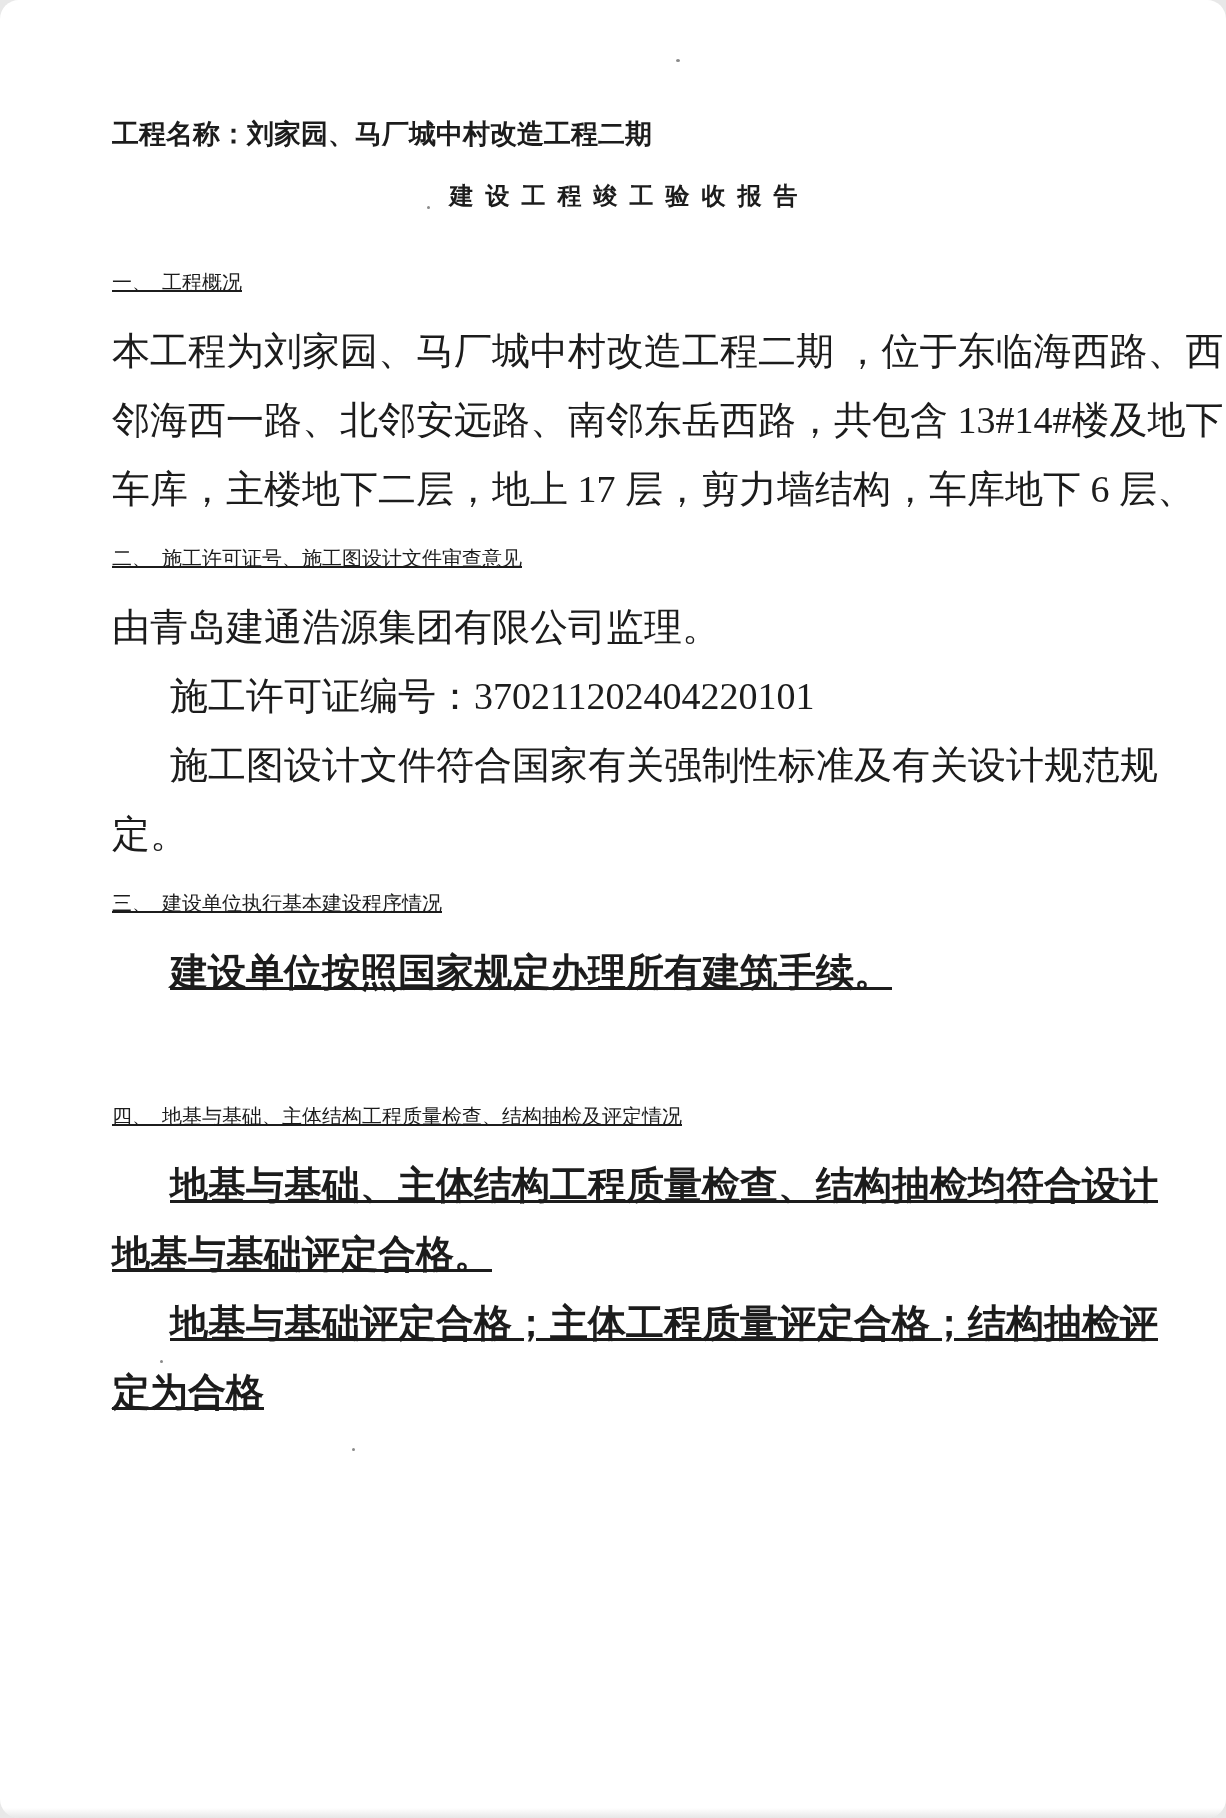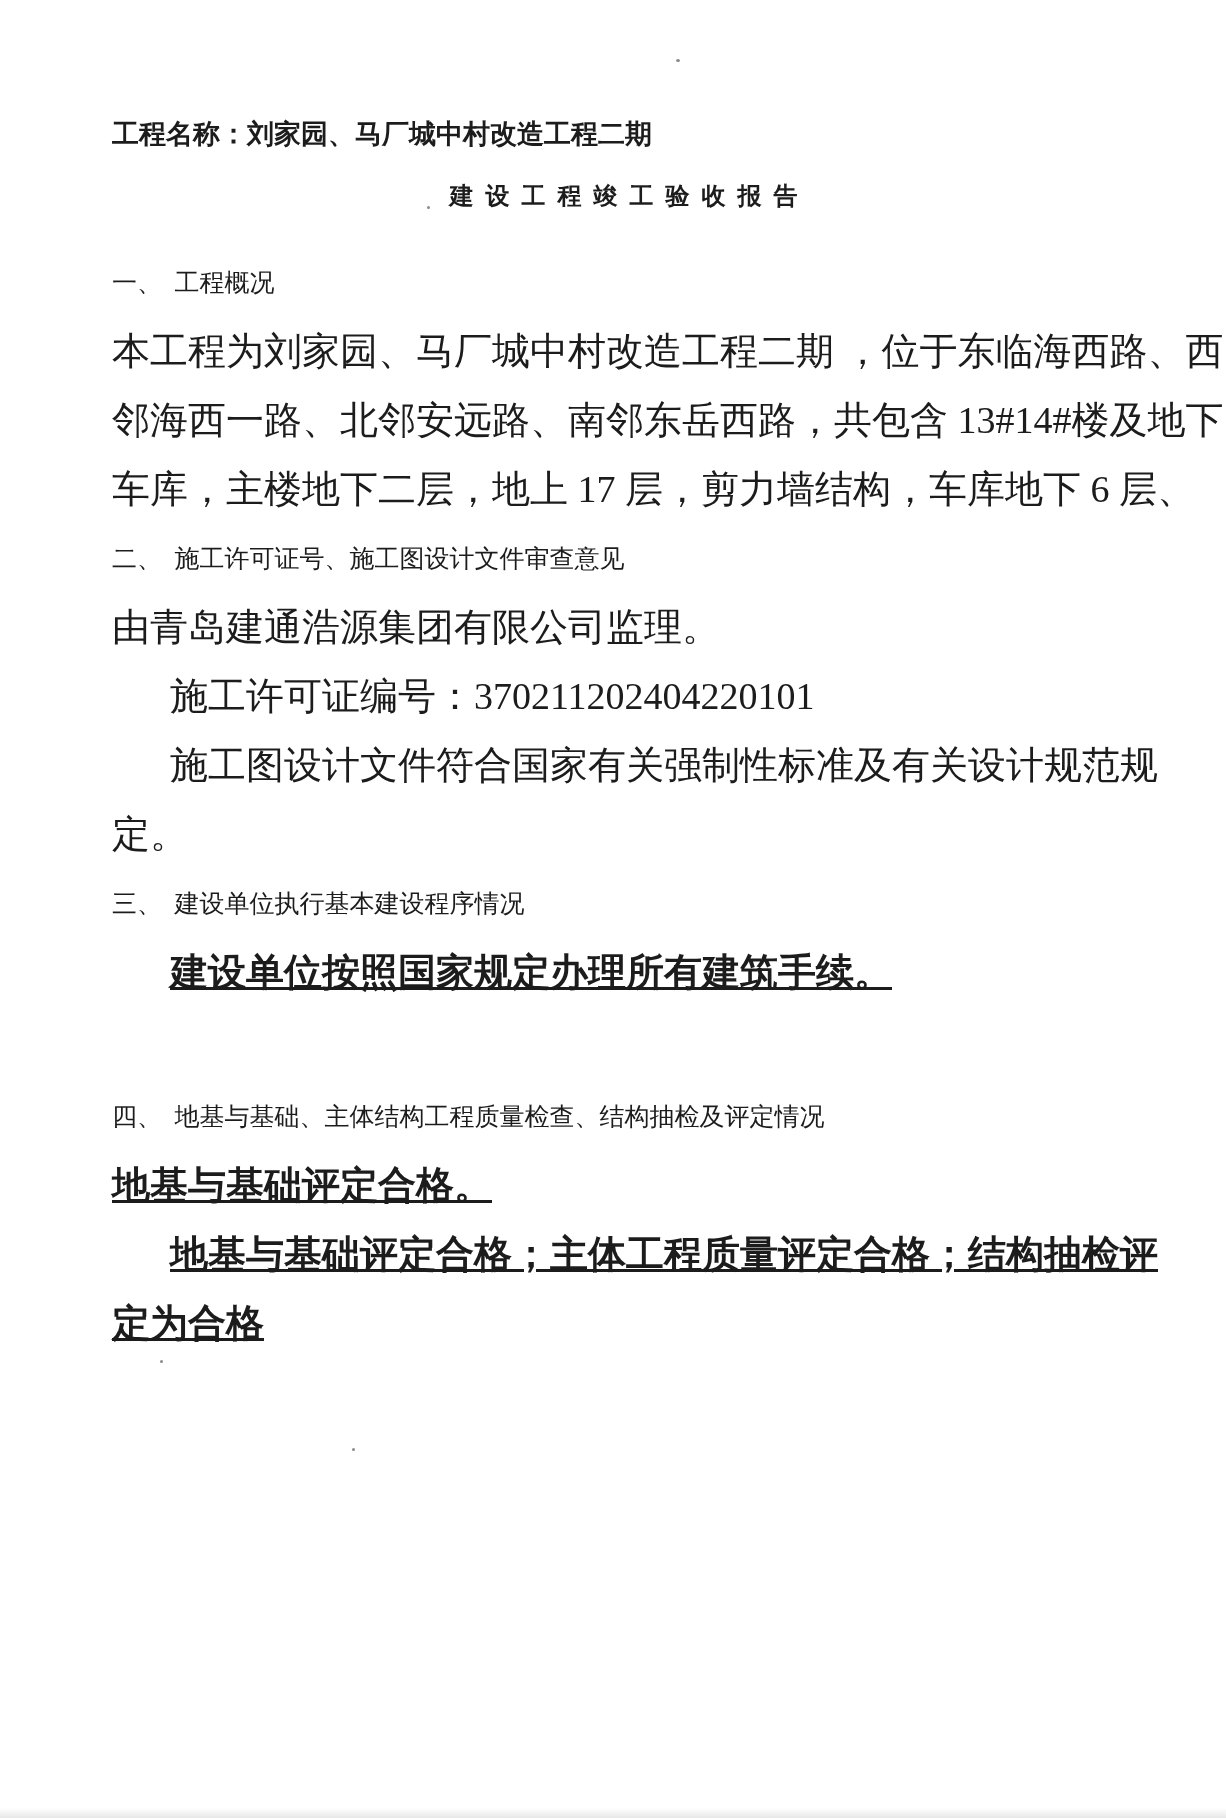--- a/index.html
+++ b/index.html
@@ -8,20 +8,21 @@
     background: #e8e8e8;
   }
   .page {
     position: relative;
     width: 1226px;
     height: 1818px;
     background: #ffffff;
     overflow: hidden;
     font-family: "Liberation Serif", "DejaVu Serif", serif;
     color: #1c1c1c;
+    border-radius: 19px;
   }
   .content {
     padding: 112px 88px 0 112px;
   }
   .line {
     font-size: 38px;
     line-height: 69px;
     height: 69px;
     white-space: pre;
     overflow: visible;
@@ -36,21 +37,22 @@
   .title {
     font-size: 24px;
     font-weight: 700;
     letter-spacing: 3px;
     text-align: center;
     line-height: 56px;
     height: 80px;
     white-space: pre;
   }
   .heading {
-    font-size: 25px;
+    font-size: 20px;
+    text-decoration: underline;
   }
   .indent {
     padding-left: 58px;
   }
   .semi {
     font-weight: 600;
     text-decoration: underline;
   }
   .spacer {
     height: 75px;
@@ -94,20 +96,21 @@
     <div class="line">定。</div>
 
     <div class="line heading">三、  建设单位执行基本建设程序情况</div>
 
     <div class="line indent semi">建设单位按照国家规定办理所有建筑手续。</div>
 
     <div class="spacer"></div>
 
     <div class="line heading">四、  地基与基础、主体结构工程质量检查、结构抽检及评定情况</div>
 
+    <div class="line indent semi">地基与基础、主体结构工程质量检查、结构抽检均符合设计</div>
     <div class="line semi">地基与基础评定合格。</div>
 
     <div class="line indent semi">地基与基础评定合格；主体工程质量评定合格；结构抽检评</div>
     <div class="line semi">定为合格</div>
 
   </div>
 
   <div class="speck" style="left:676px; top:59px; width:4px; height:3px;"></div>
   <div class="speck" style="left:427px; top:206px; width:3px; height:3px;"></div>
   <div class="speck" style="left:160px; top:1360px; width:3px; height:3px;"></div>

